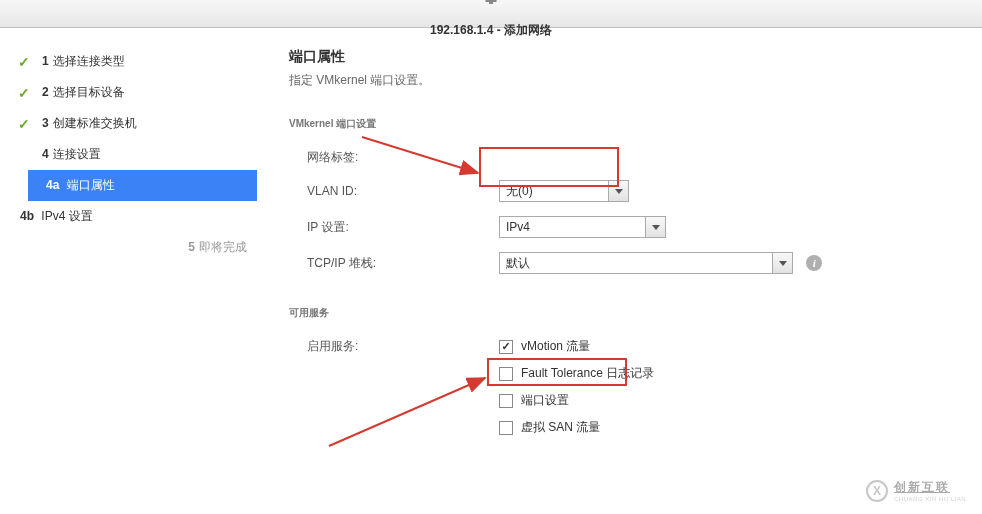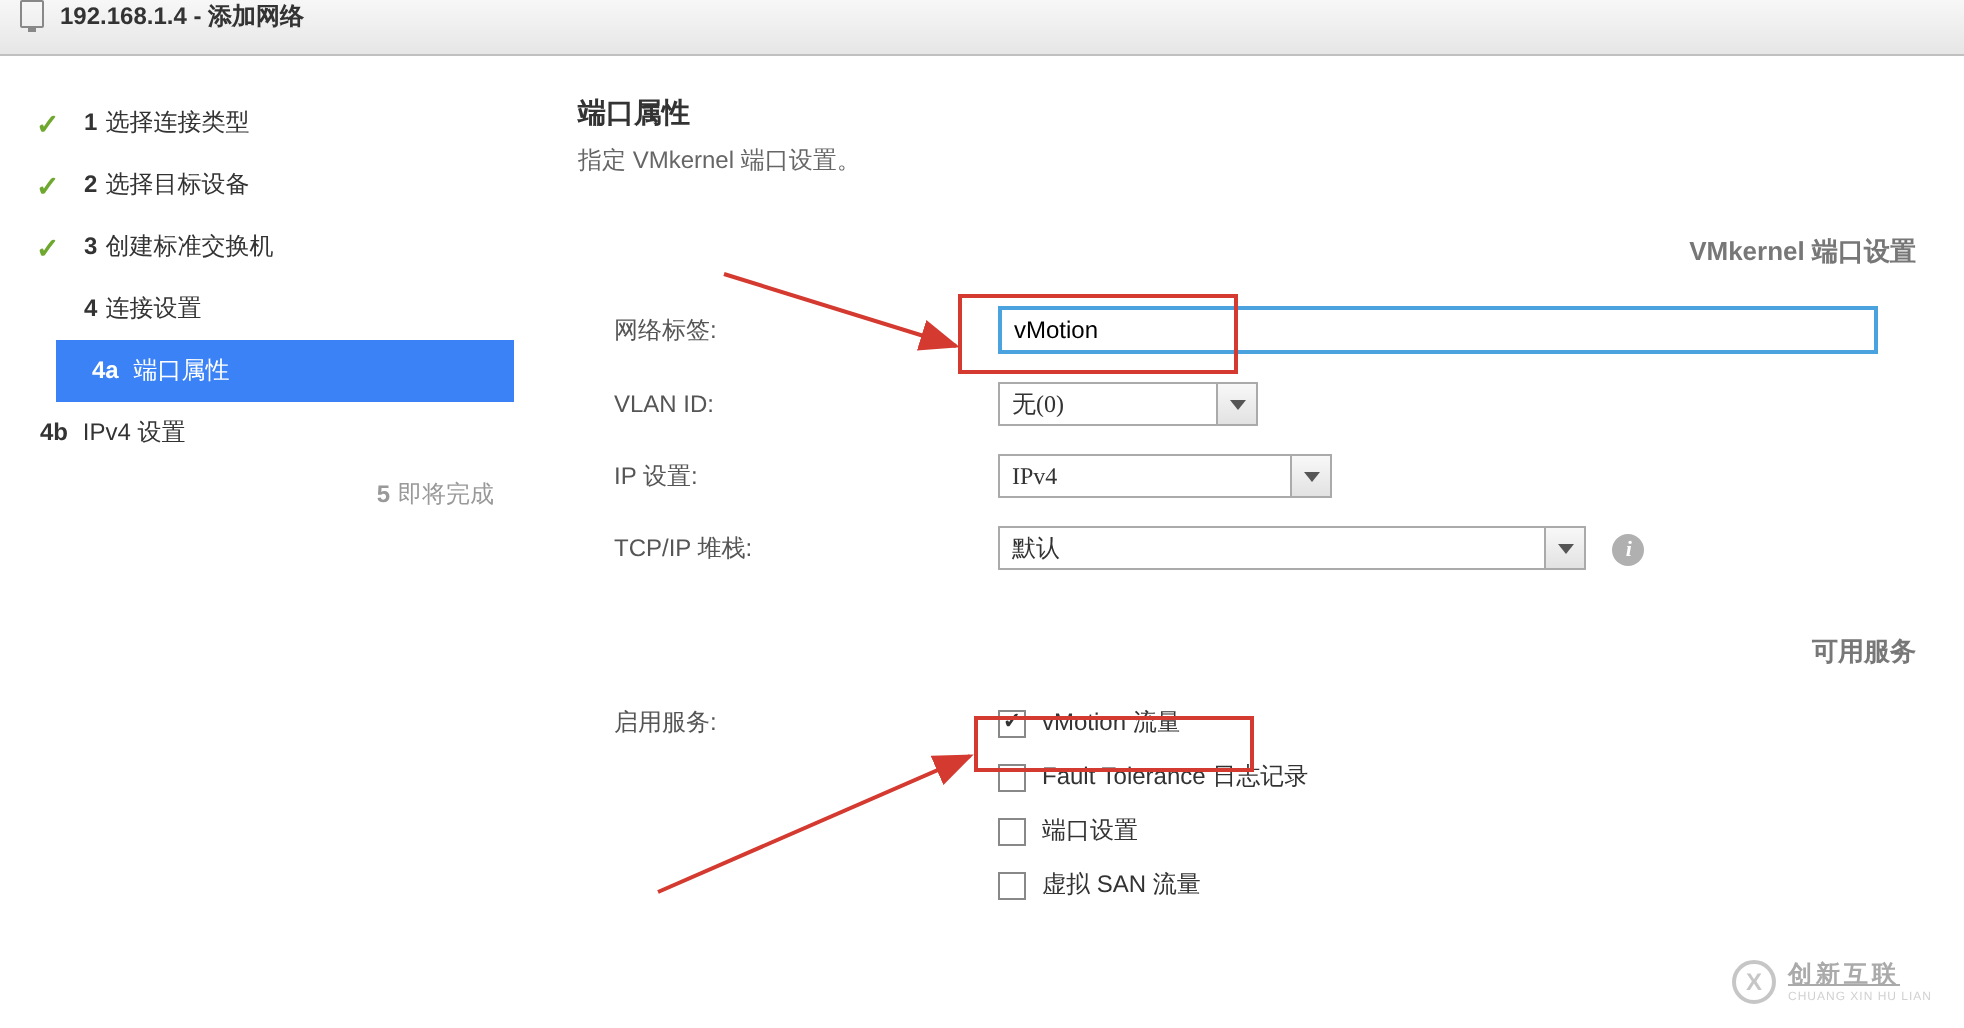--- a/index.html
+++ b/index.html
@@ -1,44 +1,44 @@
 <!DOCTYPE html>
 <html><head>
 <meta charset="utf-8">
 <style>
 * { box-sizing: border-box; margin: 0; padding: 0; }
 body { font-family: Arial, "Microsoft YaHei", sans-serif; font-size: 12px; color: #333; background: #fff; width: 982px; height: 514px; overflow: hidden; }
 
-.titlebar { height: 28px; background: linear-gradient(#f7f7f7, #e6e6e6); border-bottom: 1px solid #c0c0c0; display: flex; align-items: flex-start; padding: 0 10px; gap: 8px; }
+.titlebar { height: 28px; background: linear-gradient(#f7f7f7, #e6e6e6); border-bottom: 1px solid #c0c0c0; display: flex; align-items: center; padding: 0 10px; gap: 20px; flex-direction: column; }
 .titlebar .host-icon { width: 12px; height: 14px; border: 1px solid #888; border-radius: 1px; position: relative; }
 .titlebar .host-icon::after { content: ''; position: absolute; bottom: -3px; left: 3px; width: 4px; height: 2px; background: #888; }
 .titlebar-title { font-weight: bold; color: #333; }
 
 .container { display: flex; height: calc(100% - 28px); }
 
 .sidebar { width: 265px; background: #fff; padding: 18px 0; border-right: none; }
 .step { display: flex; align-items: center; padding: 7px 18px; gap: 10px; color: #333; }
 .step .check { width: 14px; color: #6ea82e; font-weight: bold; font-size: 14px; }
 .step .check.empty { visibility: hidden; }
 .step-num { font-weight: bold; margin-right: 4px; }
 .step.sub { padding-left: 20px; }
 .step.active { background: #3b82f6; color: #fff; margin: 0 8px 0 28px; padding-left: 18px; border-radius: 0; }
 .step.disabled { color: #999; justify-content: flex-end; }
 
 .main { flex: 1; padding: 20px 24px; position: relative; overflow: hidden; }
 .heading { font-size: 14px; font-weight: bold; color: #333; margin-bottom: 6px; }
 .subheading { color: #666; margin-bottom: 28px; }
-.section-title { font-weight: bold; color: #777; margin-bottom: 18px; font-size: 13px; text-align: right; }
+.section-title { font-weight: bold; color: #777; margin-bottom: 18px; font-size: 10px; }
 
 .form-row { display: flex; align-items: center; margin-bottom: 14px; }
 .form-row .label { width: 210px; padding-left: 18px; color: #555; }
 .form-row .field { flex: 1; }
 
 .text-input { width: 440px; height: 24px; border: 2px solid #4aa3df; padding: 0 6px; font-size: 12px; outline: none; }
-.select { position: relative; display: inline-flex; align-items: flex-start; font-family: Liberation Serif, serif; }
+.select { position: relative; display: inline-flex; align-items: flex-start; }
 .select-box { height: 22px; border: 1px solid #aaa; background: #fff; padding: 0 6px; display: flex; align-items: center; font-size: 12px; color: #333; }
 .select-btn { width: 20px; height: 22px; border: 1px solid #aaa; border-left: none; background: linear-gradient(#f8f8f8,#e2e2e2); display: flex; align-items: center; justify-content: center; }
 .select-btn svg { width: 8px; height: 5px; }
 .w-110 .select-box { width: 110px; }
 .w-160 .select-box { width: 147px; }
 .w-250 .select-box { width: 274px; }
 .info-icon { width: 16px; height: 16px; border-radius: 50%; background: #b0b0b0; color: #fff; display: inline-flex; align-items: center; justify-content: center; font-weight: bold; font-style: italic; margin-left: 10px; font-family: Georgia, serif; font-size: 11px; }
 
 .checkbox-row { display: flex; align-items: center; margin-bottom: 10px; gap: 8px; }
 .checkbox { width: 14px; height: 14px; border: 1px solid #888; background: #fff; display: flex; align-items: center; justify-content: center; }
@@ -92,23 +92,20 @@
   </div>
 
   <div class="main">
     <div class="heading">端口属性</div>
     <div class="subheading">指定 VMkernel 端口设置。</div>
 
     <div class="section-title">VMkernel 端口设置</div>
 
     <div class="form-row">
       <div class="label">网络标签:</div>
-      <div class="field">
-        <input class="text-input" value="vMotion" style="">
-      </div>
     </div>
 
     <div class="form-row">
       <div class="label">VLAN ID:</div>
       <div class="field">
         <div class="select w-110">
           <div class="select-box">无(0)</div>
           <div class="select-btn">
               <svg viewBox="0 0 8 5">
                 <path d="M0 0 L8 0 L4 5 Z" fill="#555"></path>

